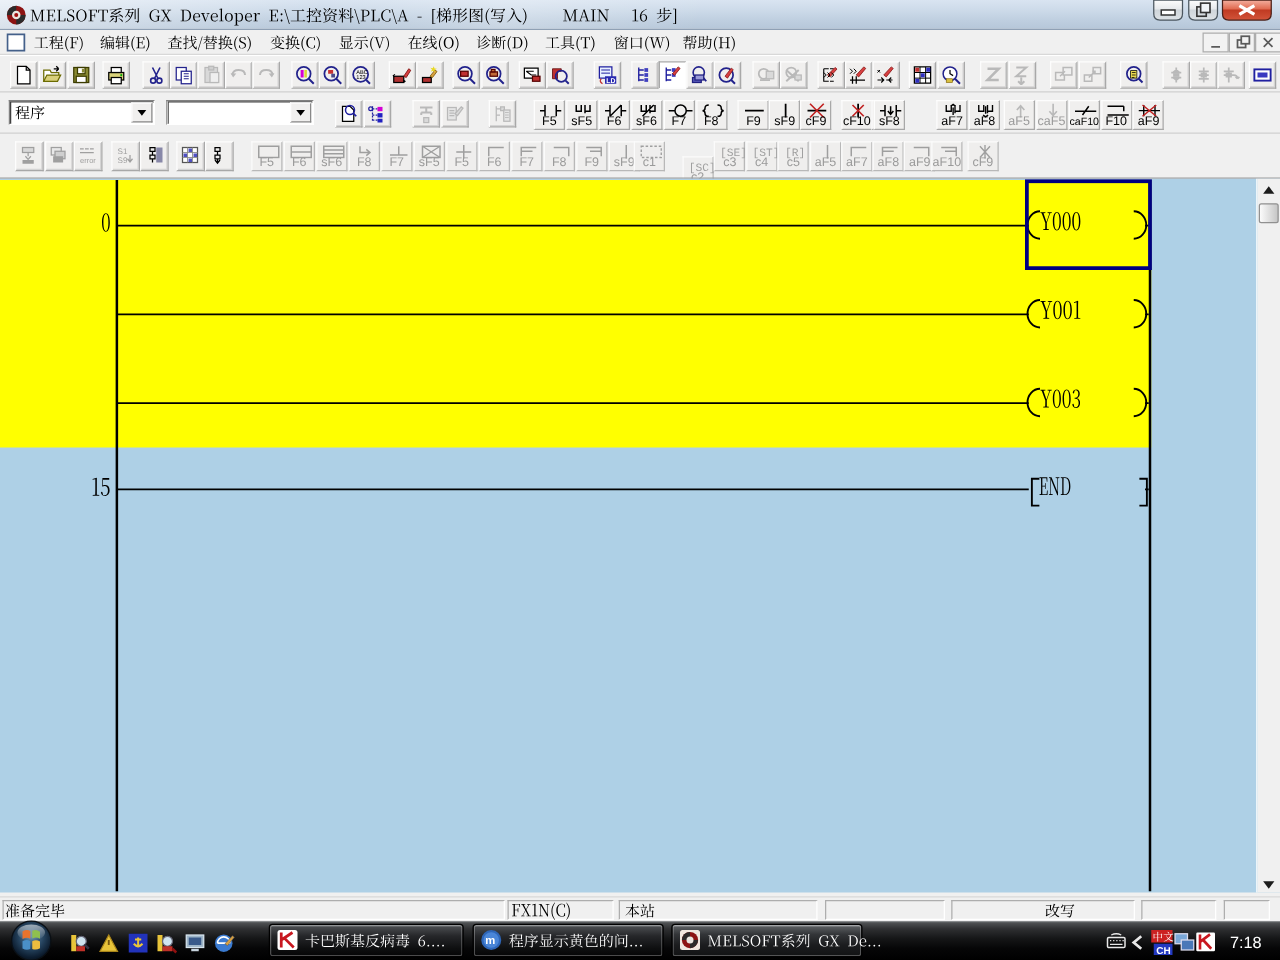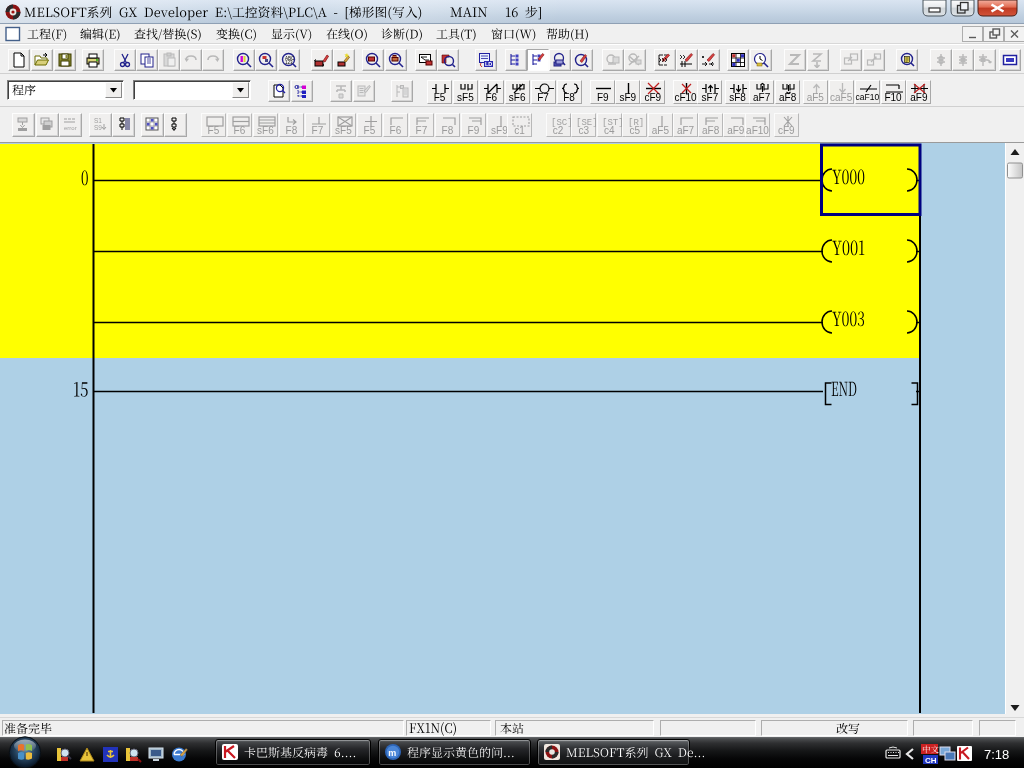--- a/index.html
+++ b/index.html
@@ -496,21 +496,21 @@
       <div class="lab" style="color:#000;font-size:10px">cF10</div>
     </div>
 <div class="lb" style="left:697.4px;top:5px">
       <div style="margin-top:1px">
         <svg width="25" height="13" viewBox="0 0 25 13">
           <path d="M4 6.5 h4 m9 0 h4 M8 2 v9 M17 2 v9 M12.5 10 V4 m-2.2 2.2 L12.5 3.5 l2.2 2.7" stroke="#000" fill="none" stroke-width="1.2"></path>
         </svg>
       </div>
       <div class="lab" style="color:#000;font-size:10px">sF7</div>
     </div>
-<div class="lb" style="left:725px;top:5px">
+<div class="lb" style="left:699px;top:5px">
       <div style="margin-top:1px">
         <svg width="25" height="13" viewBox="0 0 25 13">
           <path d="M4 6.5 h4 m9 0 h4 M8 2 v9 M17 2 v9 M12.5 3 v6 m-2.2-2.2 L12.5 9.5 l2.2-2.7" stroke="#000" fill="none" stroke-width="1.2"></path>
         </svg>
       </div>
       <div class="lab" style="color:#000;font-size:10px">sF8</div>
     </div>
 <div class="lb" style="left:749.2px;top:5px">
       <div style="margin-top:1px">
         <svg width="25" height="13" viewBox="0 0 25 13">
@@ -718,21 +718,21 @@
       <div class="lab">sF9</div>
     </div>
 <div class="gb" style="left:507px;top:5px">
       <div style="margin-top:1px">
         <svg width="26" height="12" viewBox="0 0 26 12">
           <rect x="5" y="2" width="16" height="9" fill="none" stroke="#9f9f9f" stroke-dasharray="2 1.5" stroke-width="1.1"></rect>
         </svg>
       </div>
       <div class="lab">c1</div>
     </div>
-<div class="gb" style="left:545.6px;top:5px">
+<div class="gb" style="left:545.6px;top:17px">
       <div style="margin-top:1px">
         <svg width="26" height="12" viewBox="0 0 26 12">
           <text x="4" y="10" font-size="9" fill="#9f9f9f" font-family="Liberation Mono">[SC]</text>
         </svg>
       </div>
       <div class="lab">c2</div>
     </div>
 <div class="gb" style="left:571.3px;top:5px">
       <div style="margin-top:1px">
         <svg width="26" height="12" viewBox="0 0 26 12">

